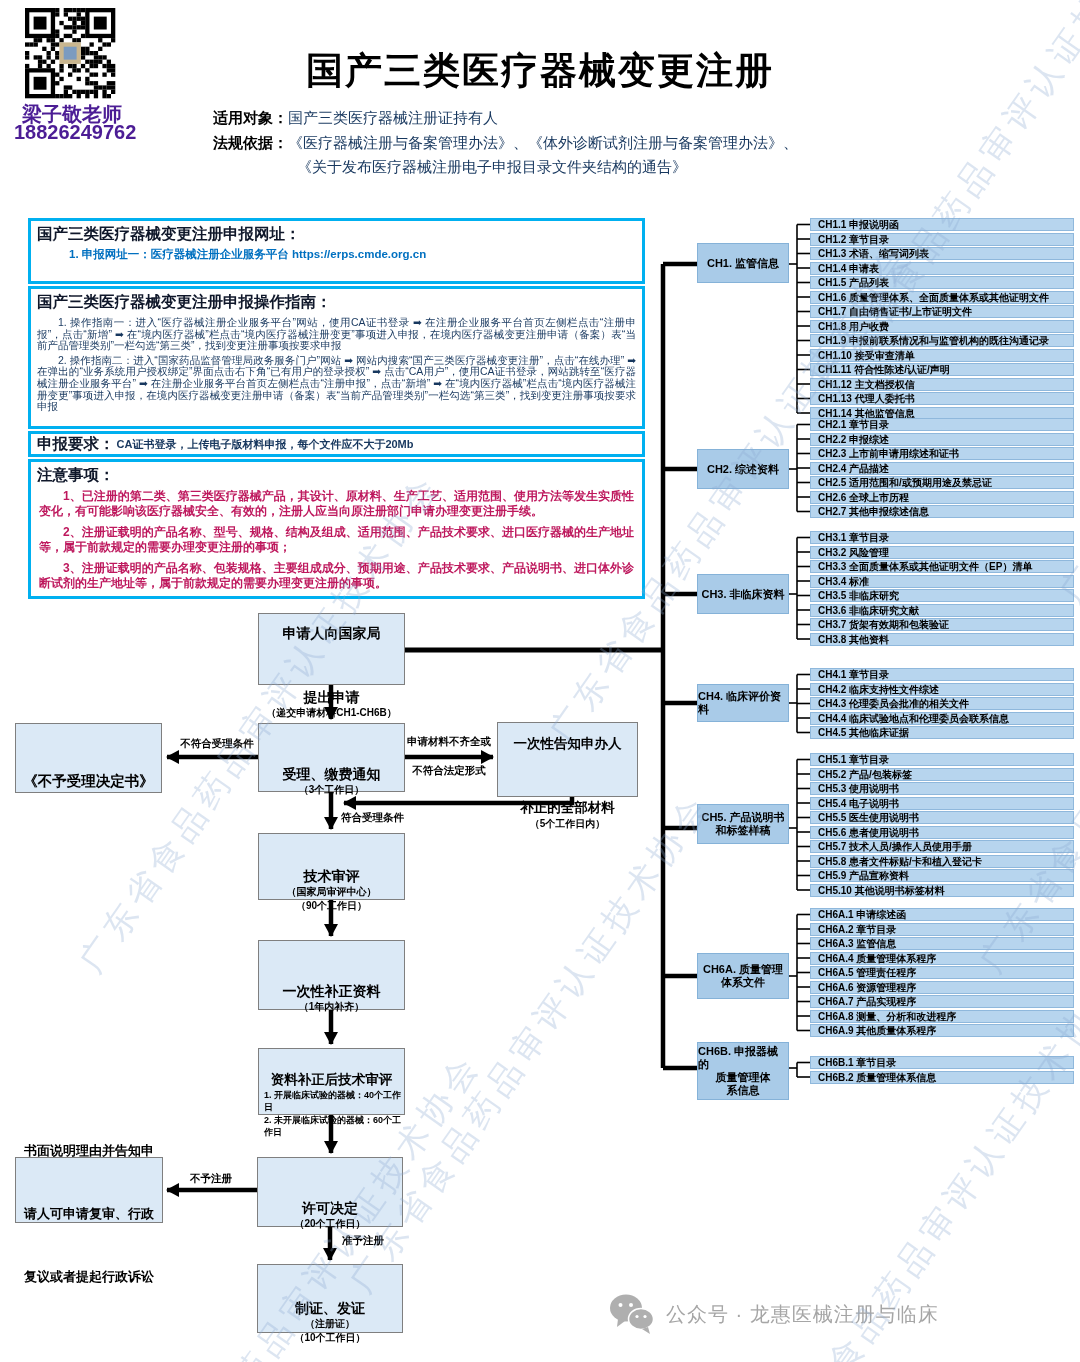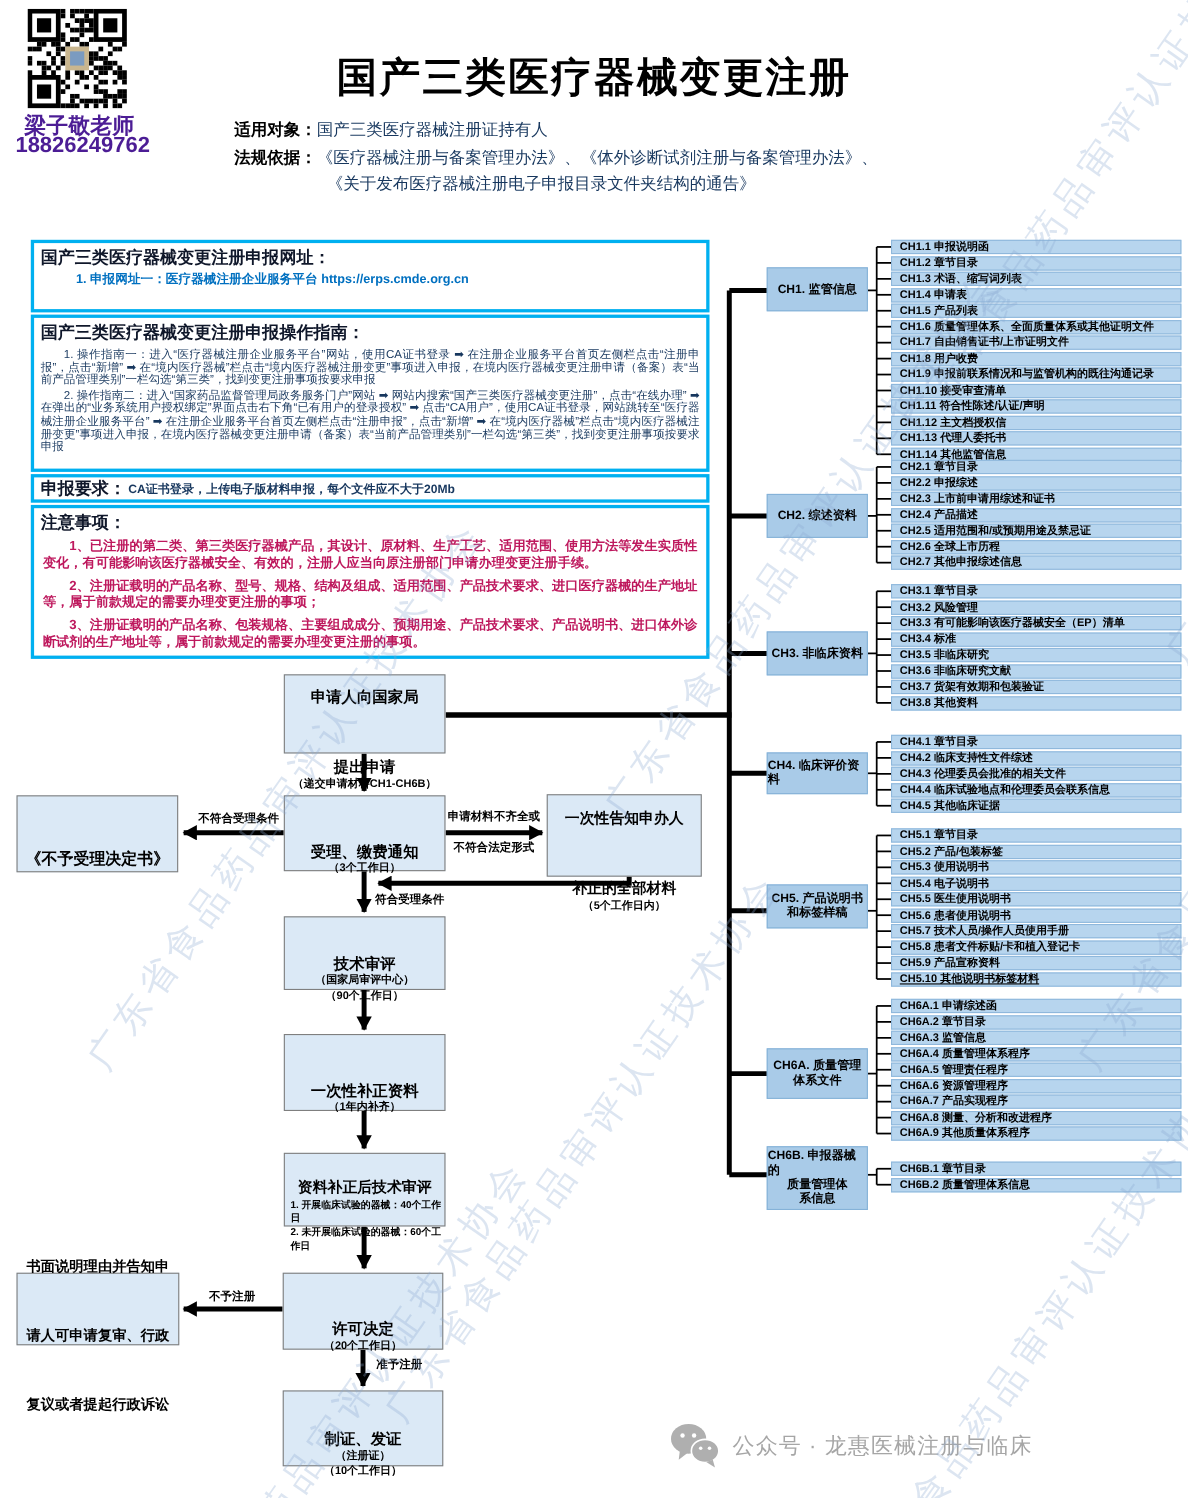--- a/index.html
+++ b/index.html
@@ -405,21 +405,21 @@
       <div class="titem" style="top: 447px; height: 13px;">CH2.3 上市前申请用综述和证书</div>
       <div class="titem" style="top: 461.5px; height: 13px;">CH2.4 产品描述</div>
       <div class="titem" style="top: 476px; height: 13px;">CH2.5 适用范围和/或预期用途及禁忌证</div>
       <div class="titem" style="top: 490.5px; height: 13px;">CH2.6 全球上市历程</div>
       <div class="titem" style="top: 505px; height: 13px;">CH2.7 其他申报综述信息</div>
       <div class="cat" style="top: 574px; height: 40px;">
         <div>CH3. 非临床资料</div>
       </div>
       <div class="titem" style="top: 531px; height: 13px;">CH3.1 章节目录</div>
       <div class="titem" style="top: 545.5px; height: 13px;">CH3.2 风险管理</div>
-      <div class="titem" style="top: 560px; height: 13px;">CH3.3 有可能影响该医疗器械安全（EP）清单</div>
+      <div class="titem" style="top: 560px; height: 13px;">CH3.3 全面质量体系或其他证明文件（EP）清单</div>
       <div class="titem" style="top: 574.5px; height: 13px;">CH3.4 标准</div>
       <div class="titem" style="top: 589px; height: 13px;">CH3.5 非临床研究</div>
       <div class="titem" style="top: 603.5px; height: 13px;">CH3.6 非临床研究文献</div>
       <div class="titem" style="top: 618px; height: 13px;">CH3.7 货架有效期和包装验证</div>
       <div class="titem" style="top: 632.5px; height: 13px;">CH3.8 其他资料</div>
       <div class="cat" style="top: 684px; height: 38px;">
         <div>CH4. 临床评价资料</div>
       </div>
       <div class="titem" style="top: 668px; height: 13px;">CH4.1 章节目录</div>
       <div class="titem" style="top: 682.5px; height: 13px;">CH4.2 临床支持性文件综述</div>
@@ -432,21 +432,21 @@
       </div>
       <div class="titem" style="top: 753px; height: 13px;">CH5.1 章节目录</div>
       <div class="titem" style="top: 767.5px; height: 13px;">CH5.2 产品/包装标签</div>
       <div class="titem" style="top: 782px; height: 13px;">CH5.3 使用说明书</div>
       <div class="titem" style="top: 796.5px; height: 13px;">CH5.4 电子说明书</div>
       <div class="titem" style="top: 811px; height: 13px;">CH5.5 医生使用说明书</div>
       <div class="titem" style="top: 825.5px; height: 13px;">CH5.6 患者使用说明书</div>
       <div class="titem" style="top: 840px; height: 13px;">CH5.7 技术人员/操作人员使用手册</div>
       <div class="titem" style="top: 854.5px; height: 13px;">CH5.8 患者文件标贴/卡和植入登记卡</div>
       <div class="titem" style="top: 869px; height: 13px;">CH5.9 产品宣称资料</div>
-      <div class="titem" style="top: 883.5px; height: 13px; text-decoration: underline;">CH5.10 其他说明书标签材料</div>
+      <div class="titem" style="top: 883.5px; height: 13px;">CH5.10 其他说明书标签材料</div>
       <div class="cat" style="top: 953px; height: 46px;">
         <div>CH6A. 质量管理</div>
         <div>体系文件</div>
       </div>
       <div class="titem" style="top: 908px; height: 13px;">CH6A.1 申请综述函</div>
       <div class="titem" style="top: 922.5px; height: 13px;">CH6A.2 章节目录</div>
       <div class="titem" style="top: 937px; height: 13px;">CH6A.3 监管信息</div>
       <div class="titem" style="top: 951.5px; height: 13px;">CH6A.4 质量管理体系程序</div>
       <div class="titem" style="top: 966px; height: 13px;">CH6A.5 管理责任程序</div>
       <div class="titem" style="top: 980.5px; height: 13px;">CH6A.6 资源管理程序</div>

